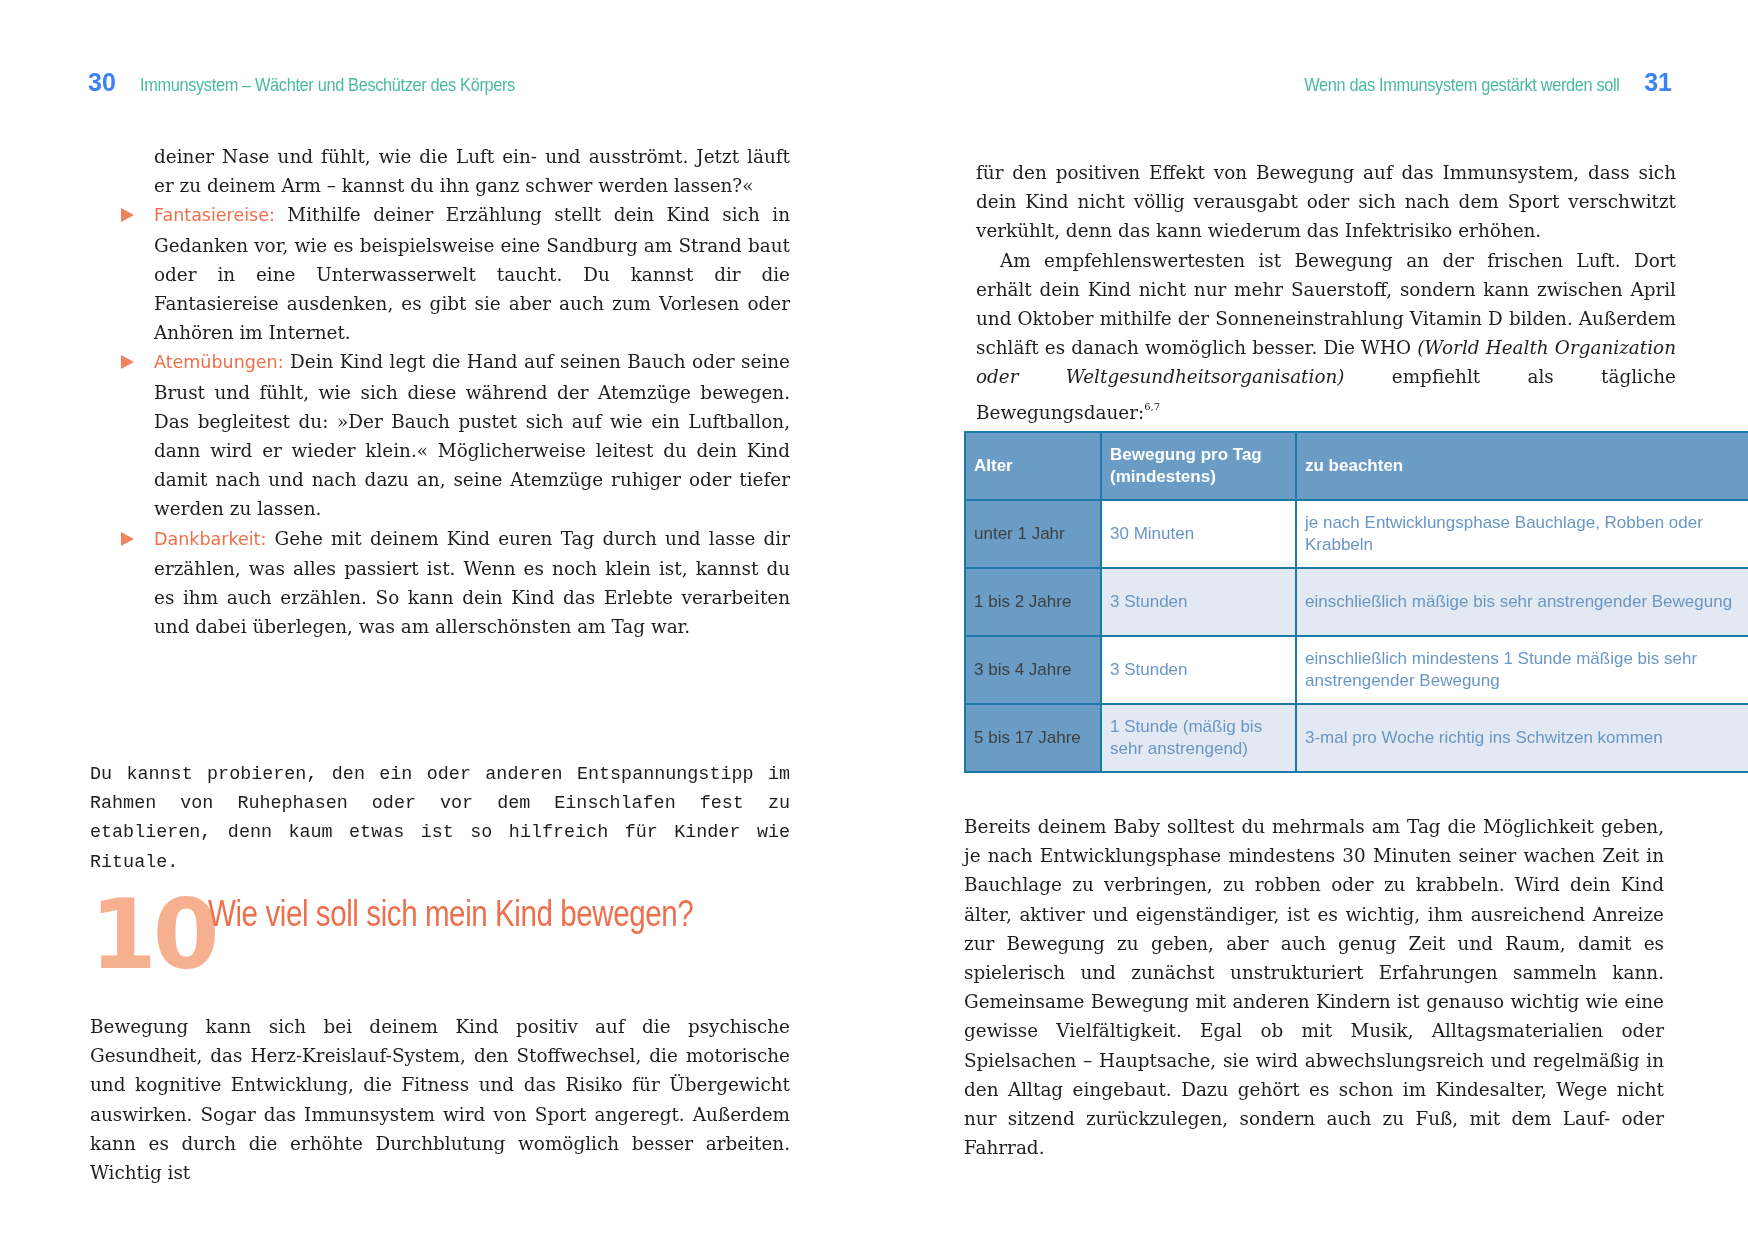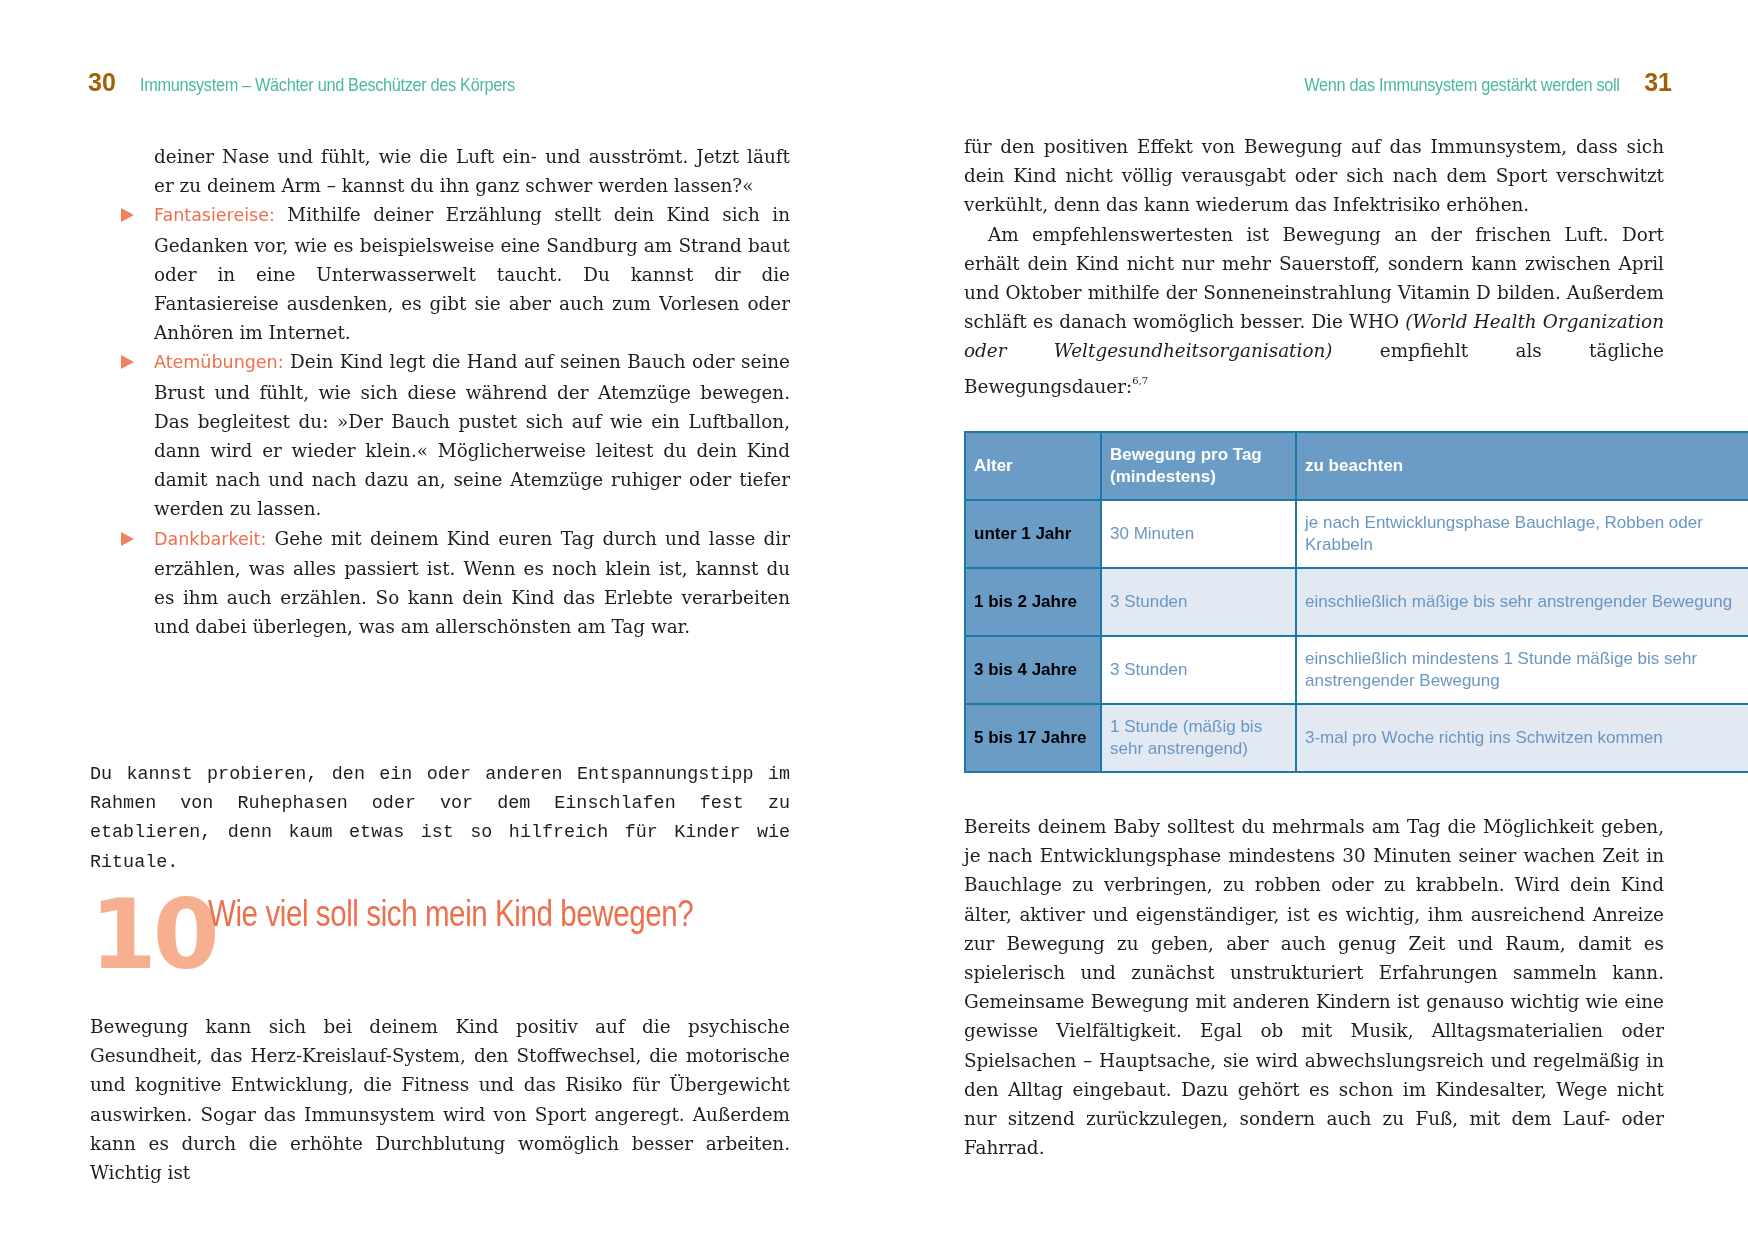--- a/index.html
+++ b/index.html
@@ -2,21 +2,21 @@
 <html><head>
 <meta charset="utf-8">
 <style>
   html, body { margin:0; padding:0; background:#ffffff; }
   body { width:1748px; height:1240px; position:relative; overflow:hidden; }
   .page { position:absolute; top:0; height:1240px; }
   .page.left { left:0; width:874px; }
   .page.right { left:874px; width:874px; }
 
   .running-head { position:absolute; top:68px; font-family:"Liberation Sans", sans-serif; }
-  .pnum { color:#a16207; font-size:25px; font-weight:bold; }
+  .pnum { color:#3b82f6; font-size:25px; font-weight:bold; }
   .rtitle { color:#4bb8a2; font-size:19px; letter-spacing:-0.4px; transform:scaleX(0.86); display:inline-block; }
   .left .running-head { left:88px; }
   .left .running-head .rtitle { transform-origin:left center; margin-left:20px; }
   .right .running-head { right:76px; text-align:center; }
   .right .running-head .rtitle { transform-origin:right center; margin-right:20px; }
 
   .body { font-family:"DejaVu Serif", serif; font-size:18.4px; line-height:29.2px; color:#1e1e1e; }
   .body p { margin:0; text-align:justify; hyphens:manual; }
   .left-col { position:absolute; left:90px; width:700px; }
   .right-col { position:absolute; left:90px; width:700px; }
@@ -29,30 +29,30 @@
   .li .term { color:#ee6f4c; font-family:"DejaVu Sans", sans-serif; font-size:17.5px; }
 
   .para-after { top:760px;font-family:Liberation Mono, monospace; }
   .chapter { position:absolute; top:885px; left:90px; width:720px; height:110px; }
   .chapter .num { position:absolute; left:0; top:0; font-family:"DejaVu Sans", sans-serif; font-weight:bold;
     font-size:96px; line-height:100px; color:#f6b08f; letter-spacing:-4px; }
   .chapter .title { position:absolute; left:118px; top:8px; font-family:"Liberation Sans", sans-serif;
     font-size:36px; color:#ee6f4c; transform:scaleX(0.82); transform-origin:left center; white-space:nowrap; letter-spacing:-0.5px;}
   .para-intro { top:1012px; }
 
-  .right-top { top:132px; }
+  .right-top { top:158px;margin-left:12px; }
   .indent { text-indent:24px; }
   .sup { font-size:10px; vertical-align:9px; }
   em { font-style:italic; }
 
   table.movement { position:absolute; top:431px; left:90px; width:816px; border-collapse:collapse;
     font-family:"Liberation Sans", sans-serif; font-size:17px; line-height:22px; }
   table.movement td, table.movement th { border:2.5px solid #1c7aa9; padding:0 8px; text-align:left; vertical-align:middle; }
   table.movement th { background:#6a9cc6; color:#ffffff; font-weight:bold; height:66px; }
-  table.movement td.age { background:#6a9cc6; color:#000000; font-weight:bold; width:118px; }
+  table.movement td.age { background:#6a9cc6; color:#404040; font-weight:normal; width:118px; }
   table.movement td.val { color:#6a96c4; }
   table.movement tr.odd td.val { background:#ffffff; }
   table.movement tr.even td.val { background:#e3e9f3; }
   table.movement tr td { height:66px; }
   .c2 { width:177px; }
 
   .para-bottom { top:812px; }
 </style>
 </head>
 <body>

